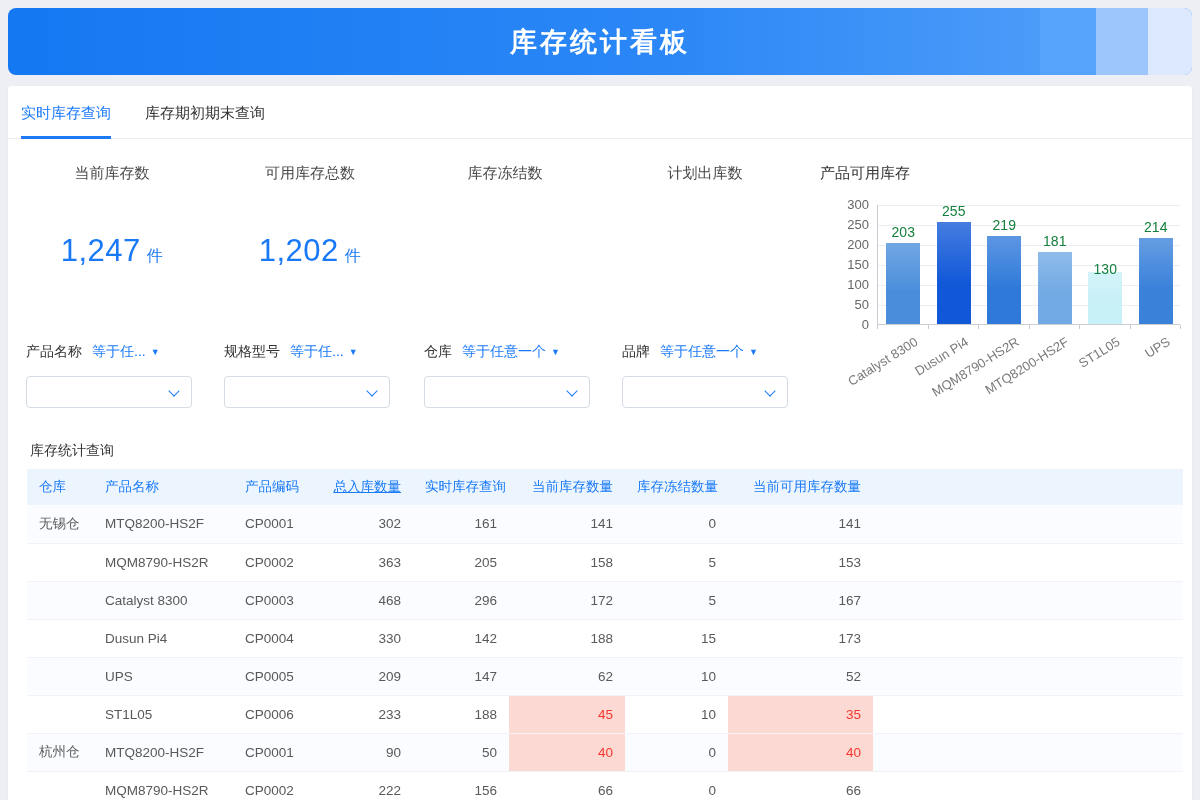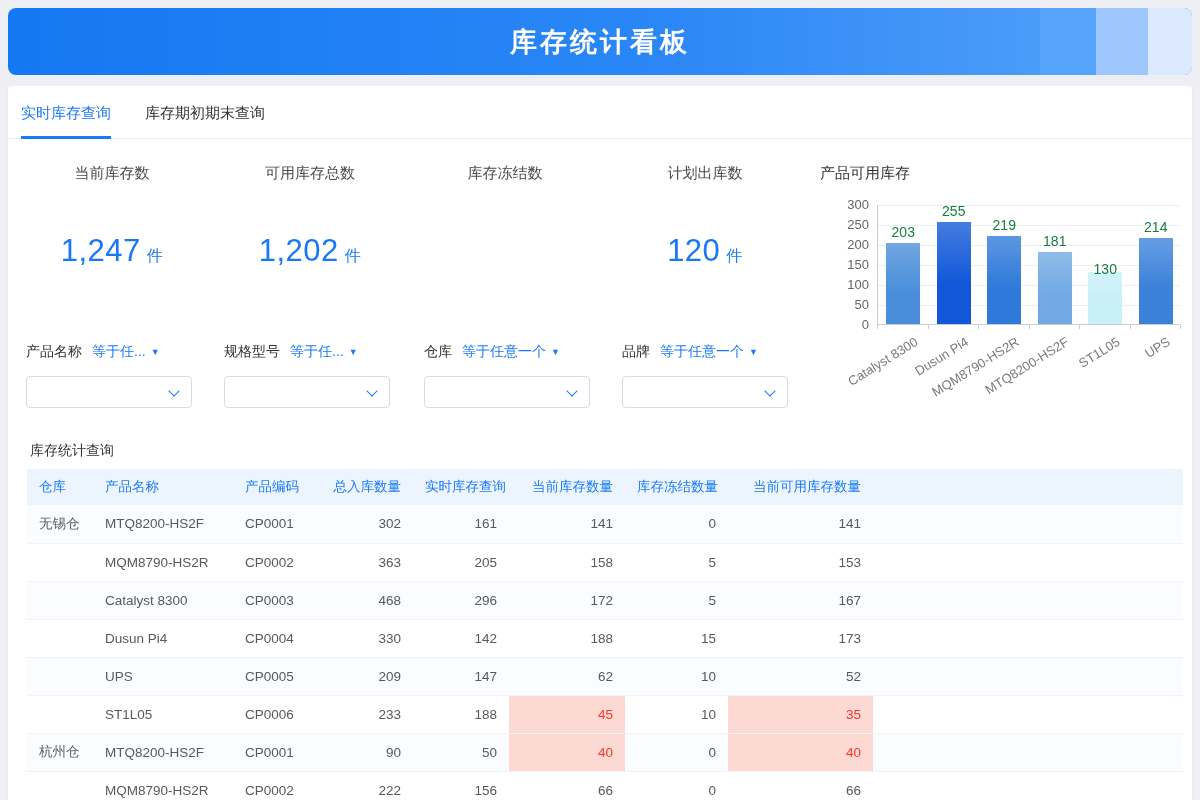--- a/index.html
+++ b/index.html
@@ -90,21 +90,20 @@
       </div>
       <div class="kpi" style="left: 207px;">
         <div class="kpi-label">可用库存总数</div>
         <div class="kpi-value">1,202<span class="kpi-unit">件</span></div>
       </div>
       <div class="kpi" style="left: 402px;">
         <div class="kpi-label">库存冻结数</div>
       </div>
       <div class="kpi" style="left: 602px;">
         <div class="kpi-label">计划出库数</div>
-        <div class="kpi-value">120<span class="kpi-unit">件</span></div>
       </div>
     </div>
 
   <div class="chart">
     <div class="chart-title">产品可用库存</div>
     <div class="plot" id="plot">
         <div class="gridline" style="top: 100px;"></div>
         <div class="gridline" style="top: 80px;"></div>
         <div class="gridline" style="top: 60px;"></div>
         <div class="gridline" style="top: 40px;"></div>
@@ -175,21 +174,21 @@
     </div>
 
   <div class="tbl-title">库存统计查询</div>
   <div class="tbl-wrap">
     <table>
       <thead>
           <tr id="thead-row">
             <td style="width: 66px;">仓库</td>
             <td style="width: 140px;">产品名称</td>
             <td style="width: 88px;">产品编码</td>
-            <td class="num" style="width: 92px;">总入库数量</td>
+            <td class="num" style="width: 92px; text-decoration: underline;">总入库数量</td>
             <td class="num" style="width: 96px;">实时库存查询</td>
             <td class="num" style="width: 116px;">当前库存数量</td>
             <td class="num" style="width: 103px;">库存冻结数量</td>
             <td class="num" style="width: 145px;">当前可用库存数量</td>
             <td></td>
           </tr>
         </thead>
       <tbody id="tbody">
           <tr class="striped">
             <td>无锡仓</td>

